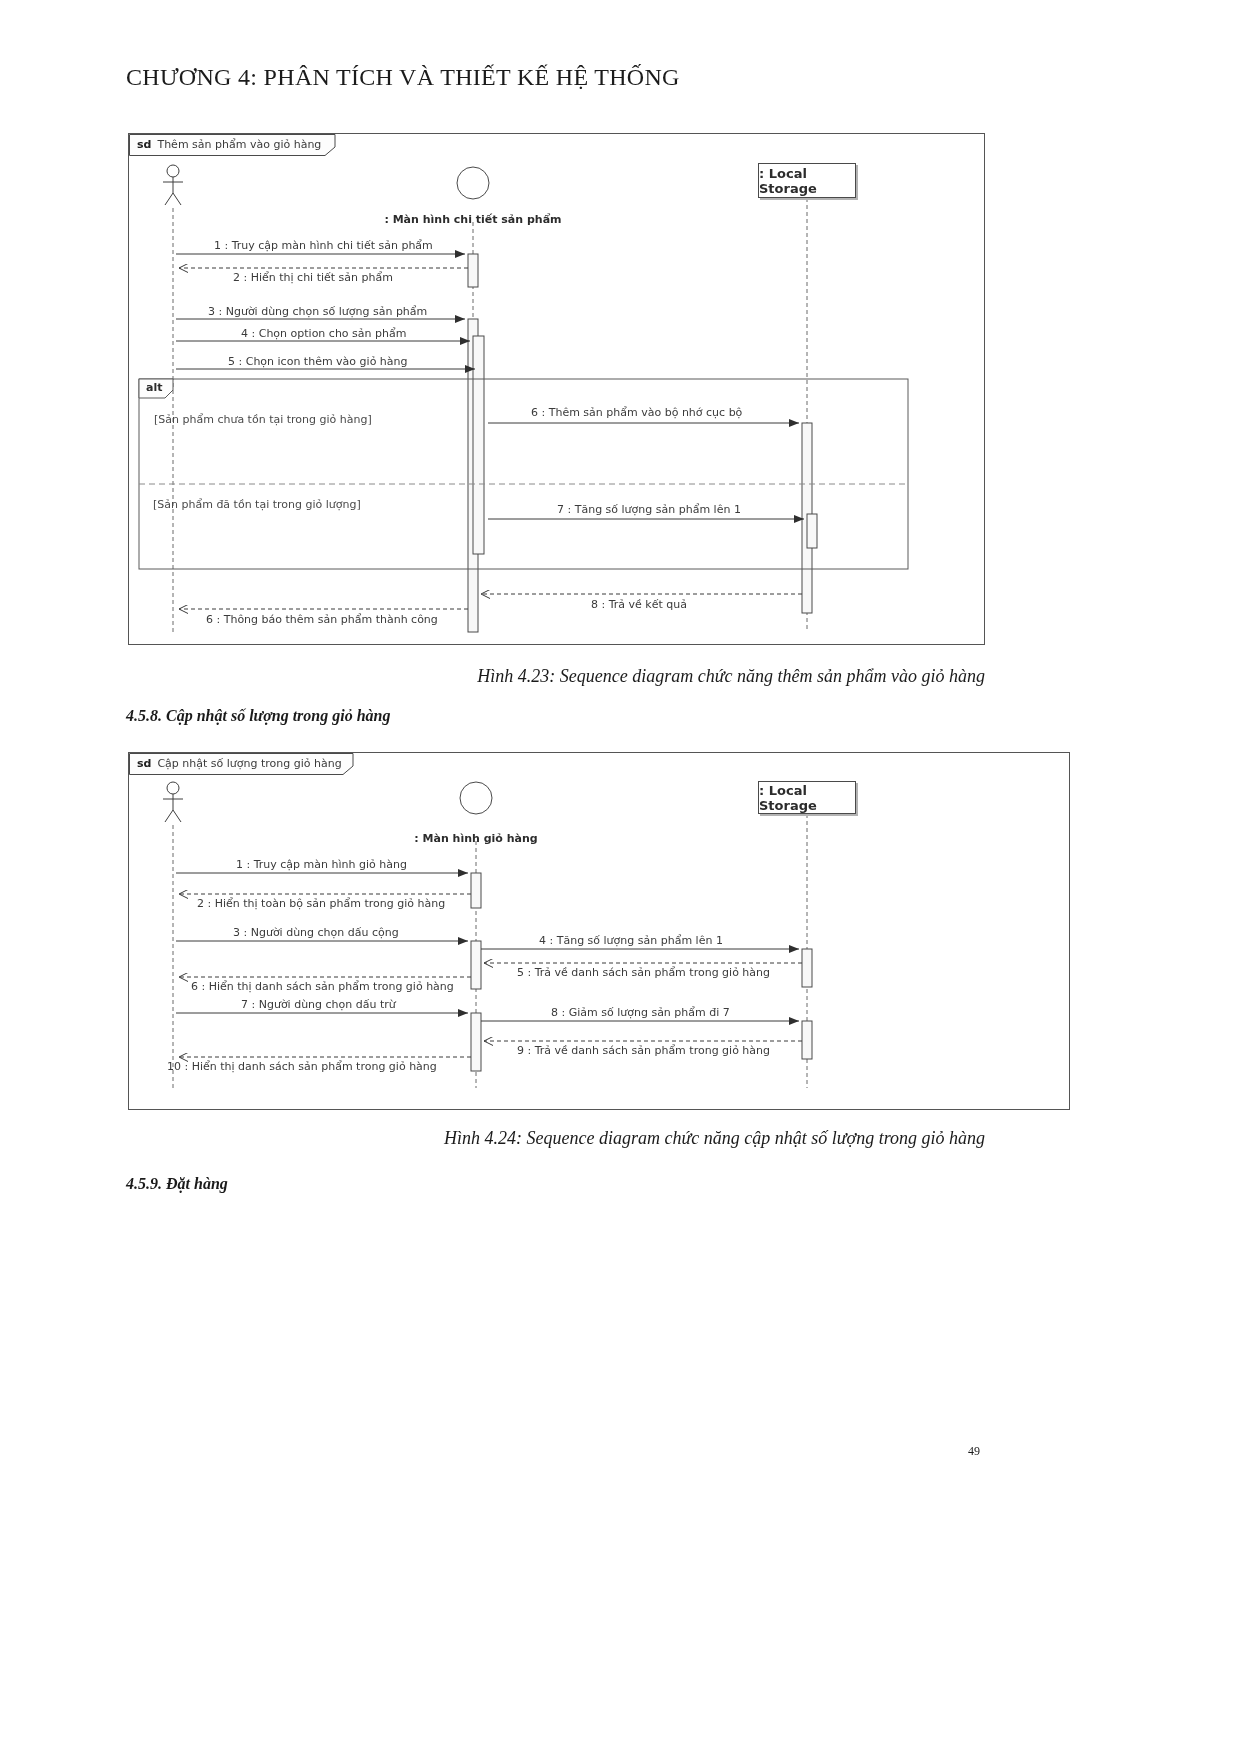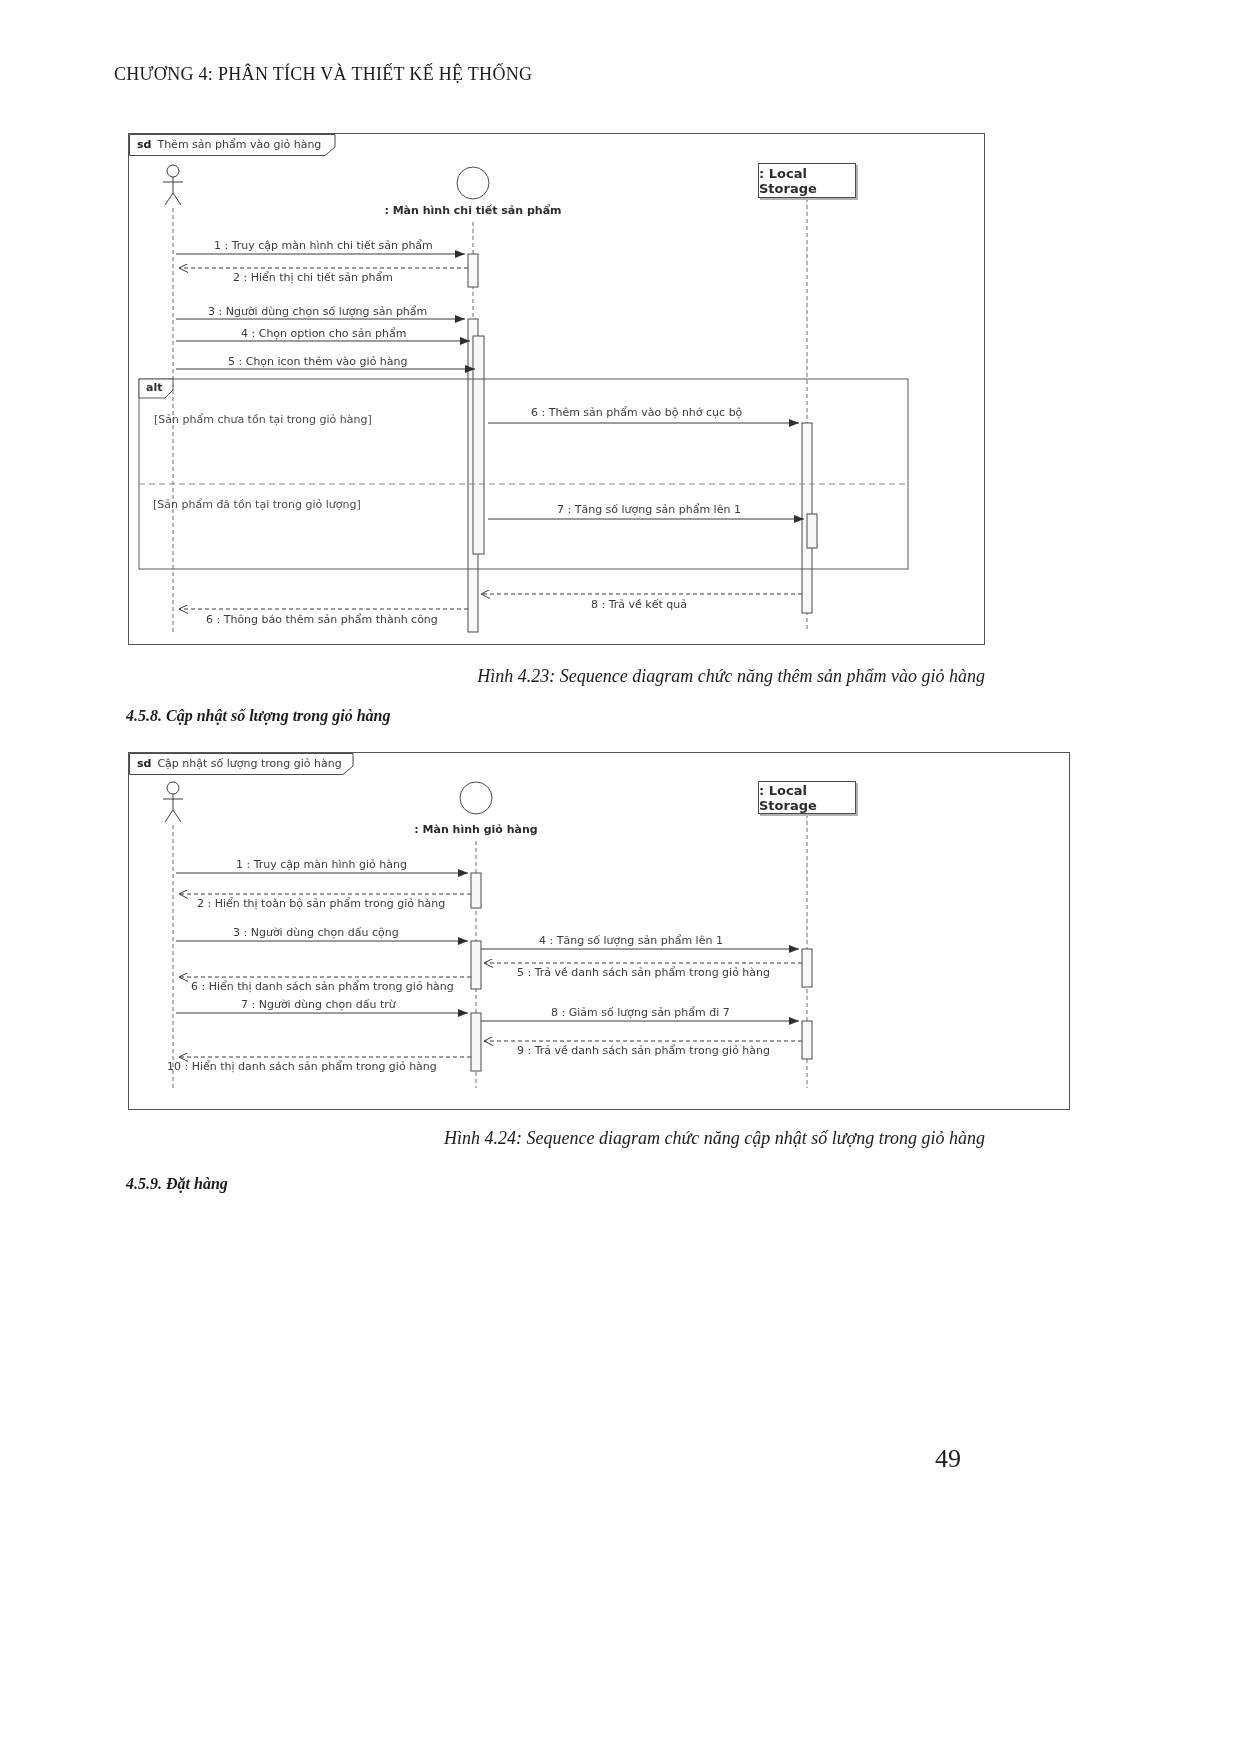--- a/index.html
+++ b/index.html
@@ -2,47 +2,47 @@
 <html><head>
 <meta charset="utf-8">
 <style>
   * { margin:0; padding:0; box-sizing:border-box; }
   html,body { background:#ffffff; }
   body {
     width:1241px; height:1753px; position:relative; overflow:hidden;
     font-family:"Liberation Serif", serif; color:#1b1b1b;
   }
   .doc-header {
-    position:absolute; left:114px; top:64px;
-    font-size:18px; letter-spacing:.3px; white-space:nowrap;
+    position:absolute; left:126px; top:64px;
+    font-size:24px; letter-spacing:.3px; white-space:nowrap;
   }
   .caption {
     position:absolute; left:128px; width:857px; text-align:right;
     font-size:18px; font-style:italic; white-space:nowrap;
   }
   .section-heading {
     position:absolute; left:126px;
     font-size:16px; font-weight:700; white-space:nowrap;font-style:italic;
   }
   .page-number {
-    position:absolute; left:935px; top:1444px; font-size:26px;
+    position:absolute; left:968px; top:1444px; font-size:12px;
   }
   .diagram {
     position:absolute; background:#fff; border:1px solid #555;
     font-family:"DejaVu Sans", sans-serif;
   }
   #d1 { left:128px; top:133px; width:857px; height:512px; }
   #d2 { left:128px; top:752px; width:942px; height:358px; }
   .dsvg { position:absolute; left:0; top:0; }
   .dlabel {
     position:absolute; font-size:11px; line-height:13px; color:#3b3b3b;
     white-space:nowrap;
   }
   .tab-label b { margin-right:6px; color:#222; }
-  .bold { font-weight:700; color:#2c2c2c; }
+  .bold { font-weight:700; color:#2c2c2c;margin-top:9px; }
   .center-x { transform:translateX(-50%); }
   .ls-box {
     position:absolute; background:#fff; border:1px solid #4a4a4a;
     box-shadow:2px 2px 0 #b3b3b3;
     display:flex; align-items:center; justify-content:center;
     font-size:13px; font-weight:700; color:#2c2c2c;
   }
   .guard { color:#4a4a4a; }
   .alt-label { font-weight:700; color:#2c2c2c; }
 </style>

